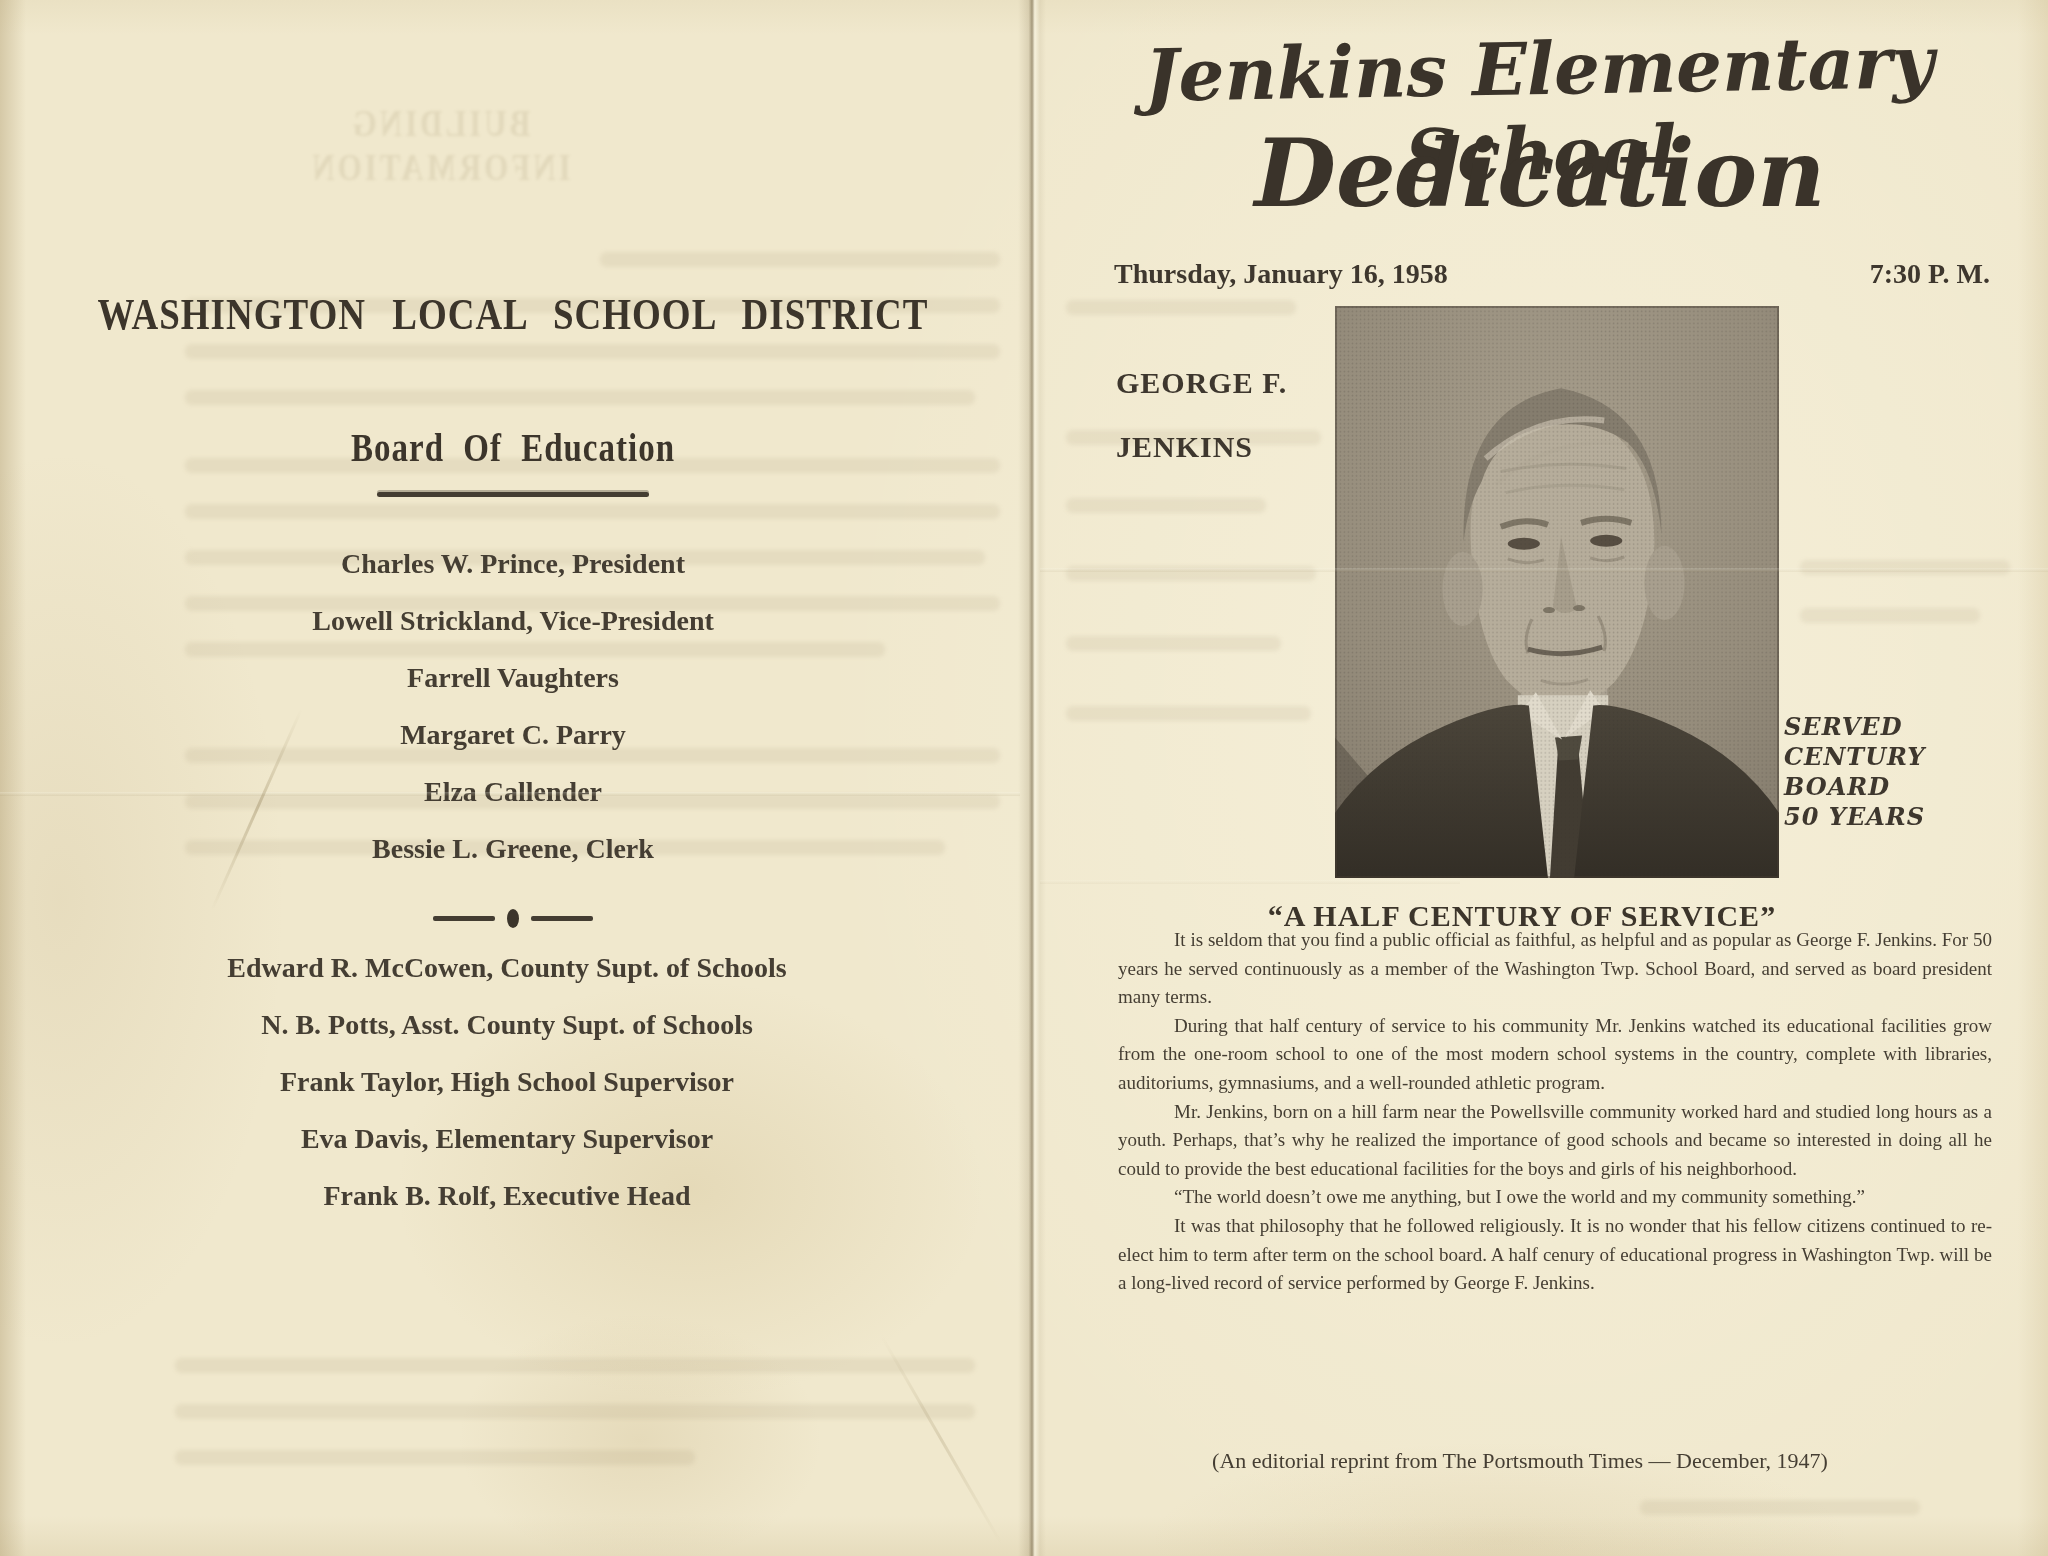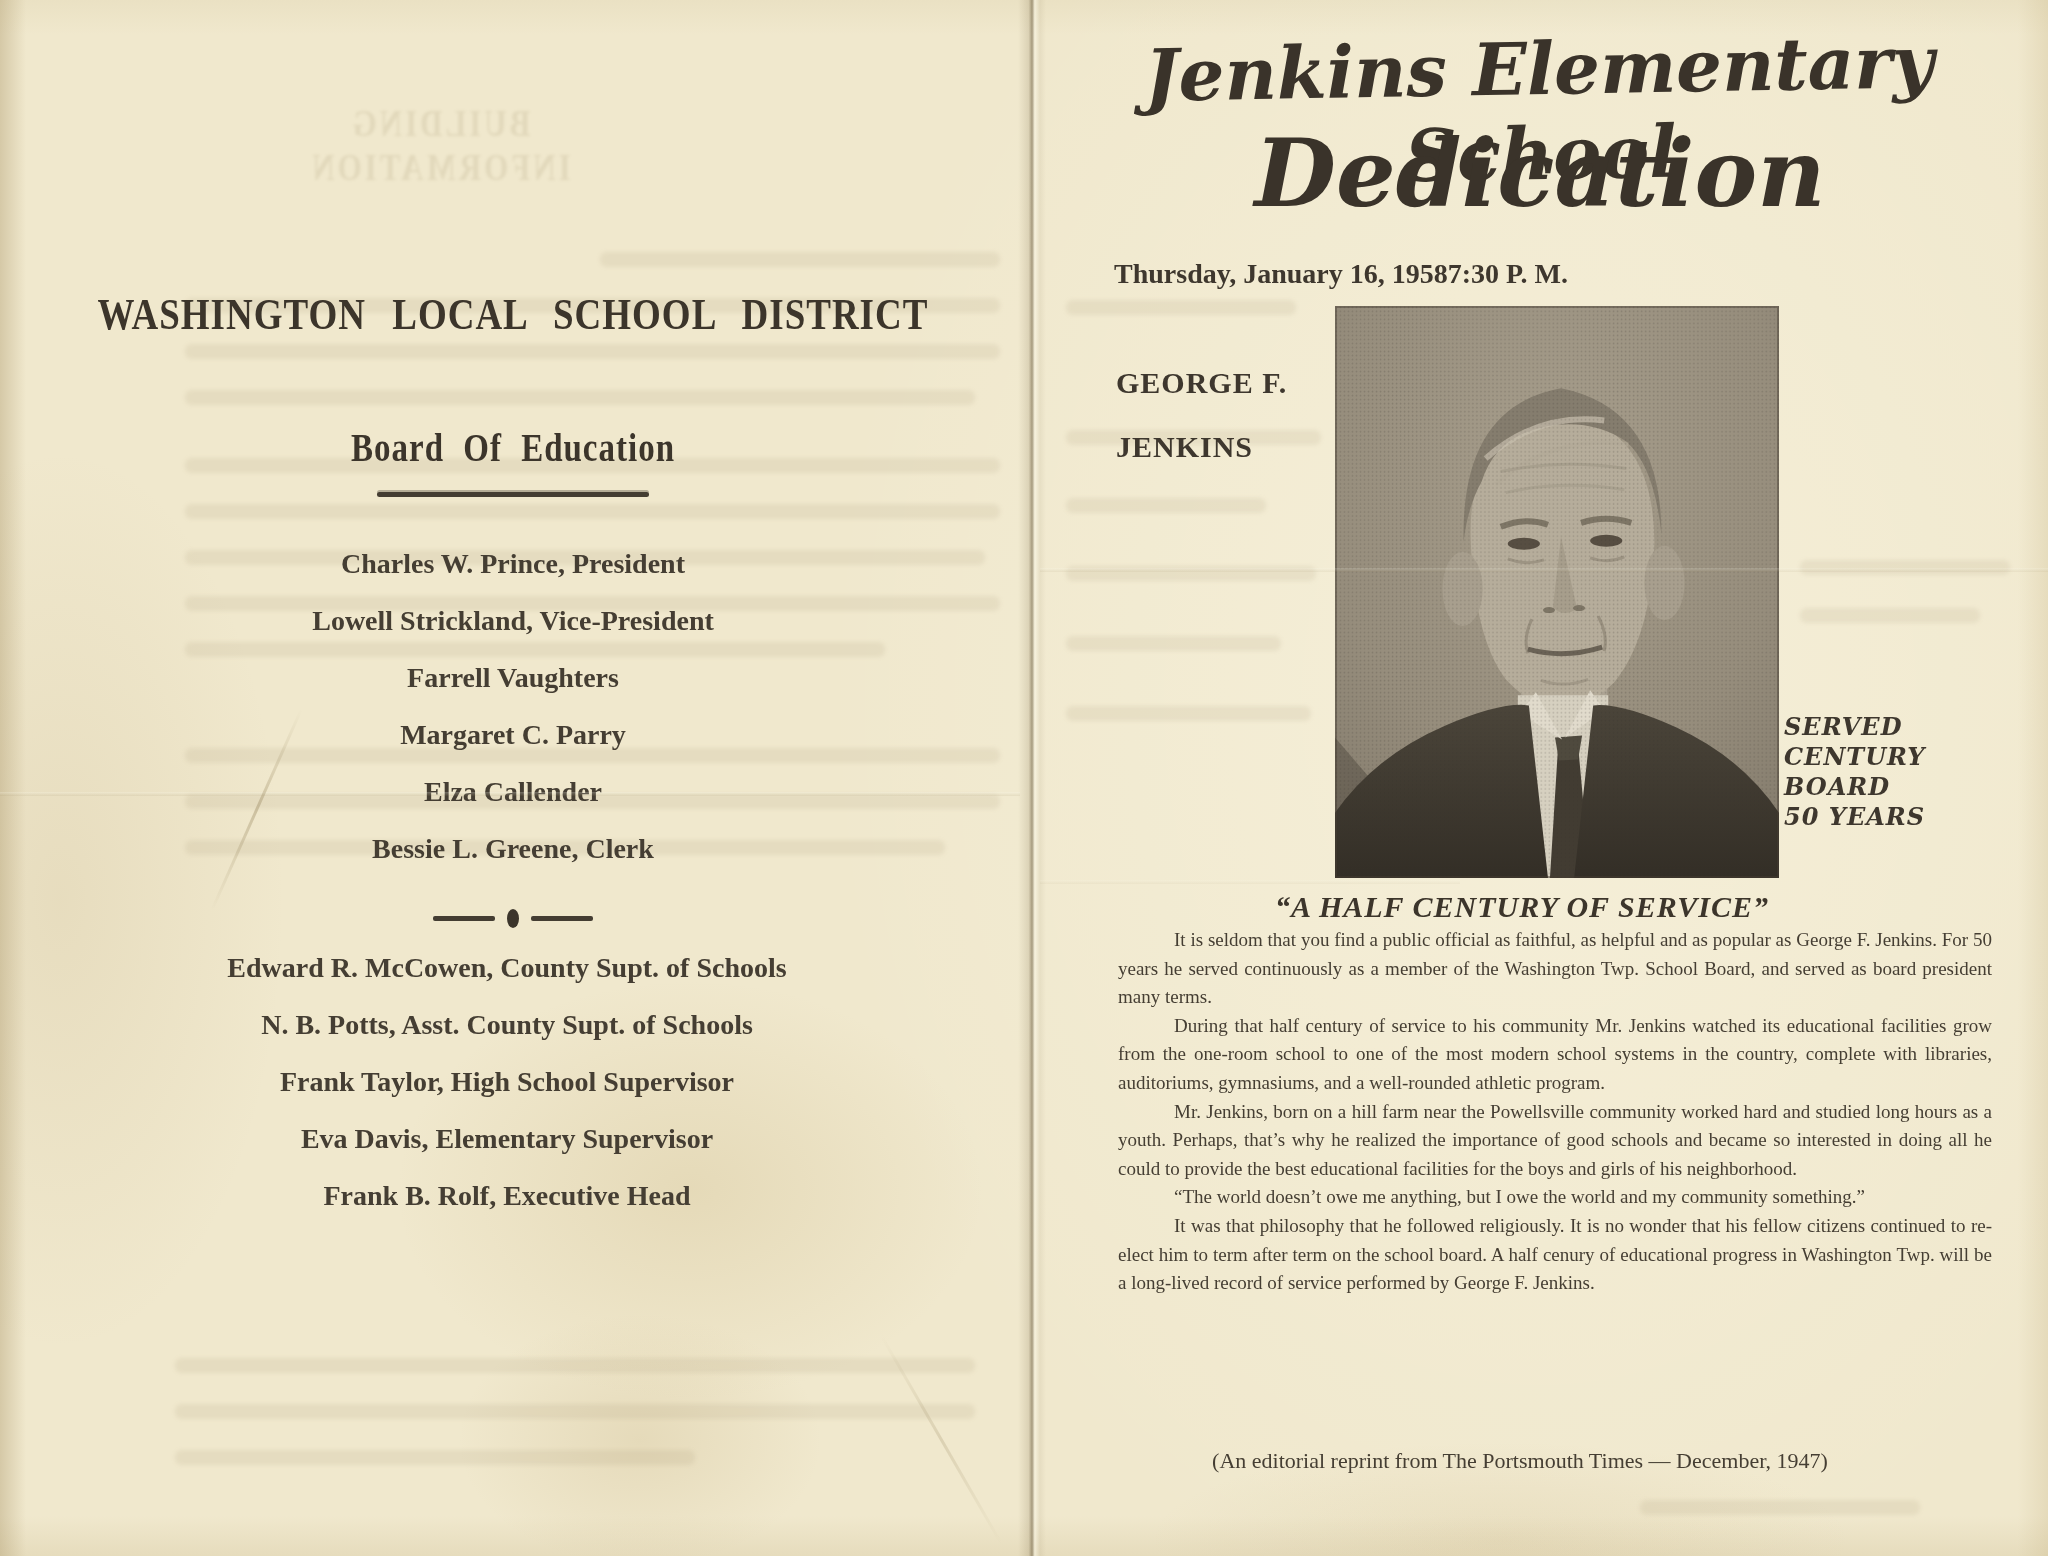--- a/index.html
+++ b/index.html
@@ -75,29 +75,29 @@
   .script-title{
     position:absolute;top:26px;left:0;right:0;text-align:center;
     font-family:"DejaVu Serif", serif;font-style:italic;font-weight:bold;
     font-size:72px;letter-spacing:0px;color:#3a332a;transform:rotate(-1deg);
   }
   .script-subtitle{
     position:absolute;top:118px;left:0;right:0;text-align:center;
     font-family:"DejaVu Serif", serif;font-style:italic;font-weight:bold;
     font-size:94px;color:#3a332a;
   }
-  .dateline{position:absolute;top:258px;left:82px;right:58px;display:flex;}
+  .dateline{position:absolute;top:258px;left:82px;right:58px;display:flex;justify-content:space-between;}
   .dateline span{font-size:28px;font-weight:bold;color:#3e372e;}
   .subject-name{position:absolute;top:366px;left:84px;font-size:30px;font-weight:bold;letter-spacing:1px;color:#3e372e;}
   .subject-name div{margin-bottom:30px;}
   .photo{position:absolute;left:303px;top:306px;width:444px;height:572px;display:block;}
   .photo-caption{position:absolute;left:752px;top:712px;font-size:24px;font-weight:bold;line-height:30px;letter-spacing:1px;color:#3e372e;font-family:"DejaVu Serif", serif;font-style:italic;}
   .article-heading{
-    position:absolute;top:882px;left:4px;right:40px;margin:8px;text-align:center;
-    font-size:30px;font-weight:bold;letter-spacing:1px;color:#3c352b;font-style:italic;
+    position:absolute;top:882px;left:4px;right:40px;margin:17px;text-align:center;
+    font-size:30px;font-weight:bold;letter-spacing:1px;color:#3c352b;
   }
   .article{position:absolute;top:926px;left:86px;width:874px;text-align:justify;}
   .article p{margin:0;font-size:19px;line-height:28.6px;text-indent:56px;color:#453e33;}
   .attribution{position:absolute;top:1448px;left:0;right:40px;text-align:center;font-size:22px;color:#453e33;}
 </style>
 </head>
 <body>
 
 <div class="paper-shading"></div>
 

